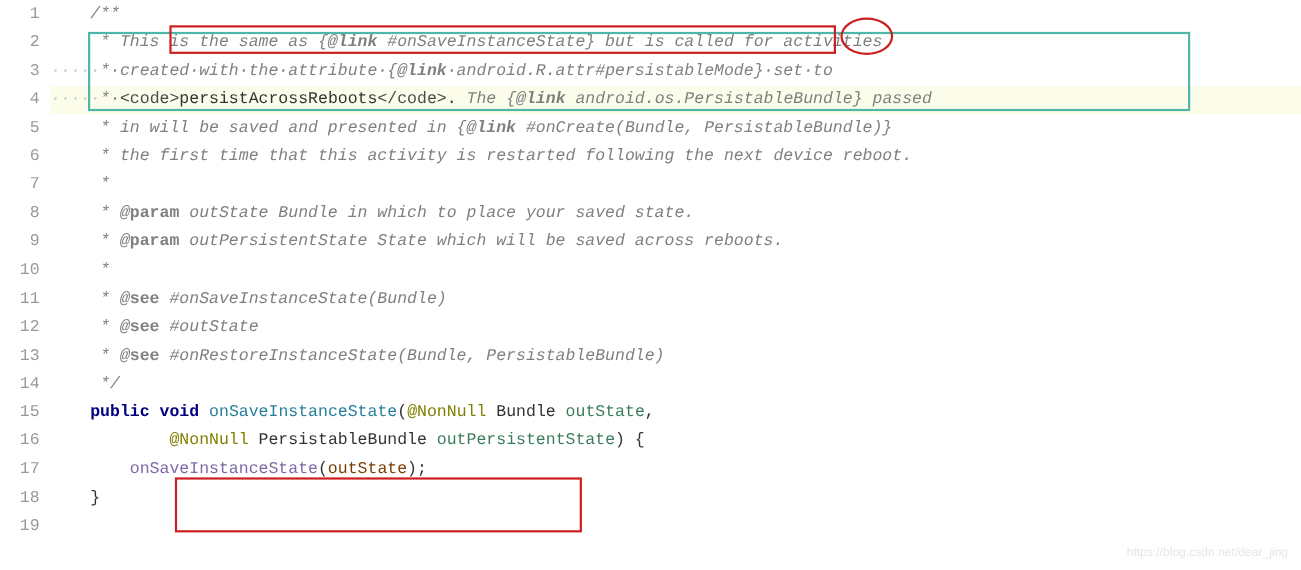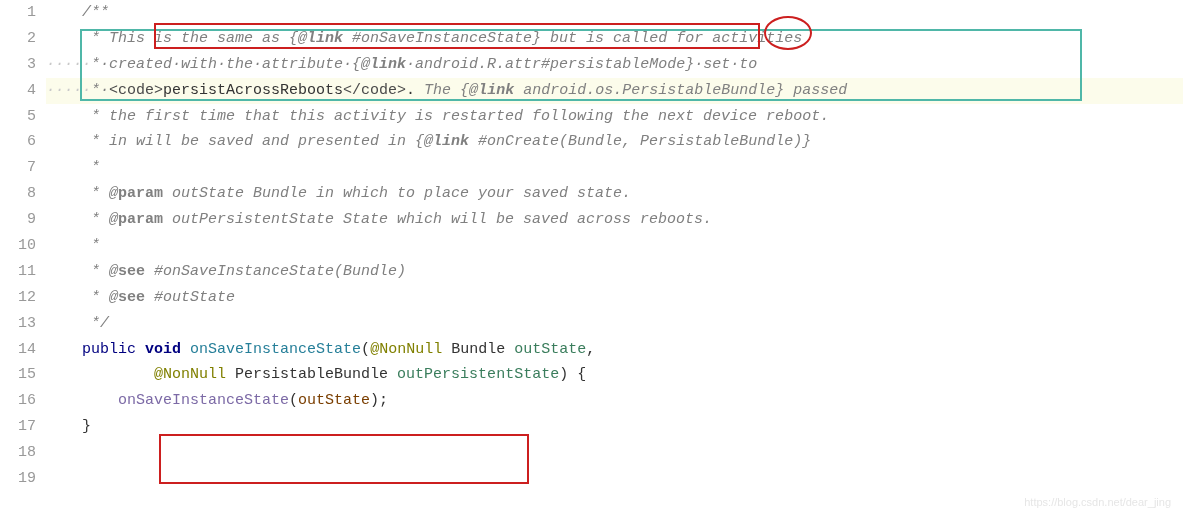--- a/index.html
+++ b/index.html
@@ -26,21 +26,21 @@
     }
     .gutter .ln { height: 25.9px; line-height: 25.9px; }
     .code { flex: 1; position: relative; }
     .line { height: 25.9px; line-height: 25.9px; white-space: pre; color: #808080; }
     .line.highlight-row { background: #fcfceb; }
     .ws { color: #c9c9c9; }
     .cmt { color: #808080; }
     .tag-param { color: #808080; font-weight: bold; font-style: normal; }
     .bold-gray { color: #808080; font-weight: bold; }
     .code-open { color: #4a4a4a; font-style: normal; }
-    .kw { color: #000080; font-weight: normal; font-style: normal; }
+    .kw { color: #000080; font-weight: bold; font-style: normal; }
     .ret { color: #000080; font-style: normal; font-weight: bold; text-align: right; }
     .method { color: #7c6aa6; font-style: normal; }
     .method2 { color: #267f99; font-style: normal; }
     .param { color: #3a7d5c; font-style: normal; }
     .plain { color: #333; font-style: normal; }
     .anno { color: #808000; font-style: normal; }
     .brown { color: #7a3e00; font-style: normal; }
     .code-text { color: #333; font-style: normal; margin-top: 28px; }
     
     .red-box {
@@ -98,36 +98,37 @@
 
   <div class="code">
     <div class="line"><span class="cmt">    </span><span class="cmt">/**</span></div>
 
     <div class="line"><span class="cmt">     * </span><span class="cmt">This is the same as {@</span><span class="bold-gray">link</span><span class="cmt"> #onSaveInstanceState} but is called for activities</span></div>
 
     <div class="line"><span class="ws">·····</span><span class="cmt">*·</span><span class="cmt">created·with·the·attribute·{@</span><span class="bold-gray">link</span><span class="cmt">·android.R.attr#persistableMode}·set·to</span></div>
 
     <div class="line highlight-row"><span class="ws">·····</span><span class="cmt">*·</span><span class="code-open">&lt;code&gt;</span><span class="code-text">persistAcrossReboots</span><span class="code-open">&lt;/code&gt;</span><span class="code-text">.</span><span class="cmt"> The {@</span><span class="bold-gray">link</span><span class="cmt"> android.os.PersistableBundle} passed</span></div>
 
+    <div class="line"><span class="cmt">     * </span><span class="cmt">in will be saved and presented in {@</span><span class="bold-gray">link</span><span class="cmt"> #onCreate(Bundle, PersistableBundle)}</span></div>
+
     <div class="line"><span class="cmt">     * </span><span class="cmt">the first time that this activity is restarted following the next device reboot.</span></div>
-
-    <div class="line"><span class="cmt">     * </span><span class="cmt">in will be saved and presented in {@</span><span class="bold-gray">link</span><span class="cmt"> #onCreate(Bundle, PersistableBundle)}</span></div>
 
     <div class="line"><span class="cmt">     *</span></div>
 
     <div class="line"><span class="cmt">     * @</span><span class="tag-param">param</span><span class="cmt"> outState Bundle in which to place your saved state.</span></div>
 
     <div class="line"><span class="cmt">     * @</span><span class="tag-param">param</span><span class="cmt"> outPersistentState State which will be saved across reboots.</span></div>
 
     <div class="line"><span class="cmt">     *</span></div>
 
     <div class="line"><span class="cmt">     * @</span><span class="tag-param">see</span><span class="cmt"> #onSaveInstanceState(Bundle)</span></div>
 
     <div class="line"><span class="cmt">     * @</span><span class="tag-param">see</span><span class="cmt"> #outState</span></div>
 
+    <div class="line"><span class="cmt">     * @</span><span class="tag-param">see</span><span class="cmt"> #onRestoreInstanceState(Bundle, PersistableBundle)</span></div>
 
 
     <div class="line"><span class="cmt">     </span><span class="cmt">*/</span></div>
 
     <div class="line"><span class="plain">    </span><span class="kw">public</span><span> </span><span class="ret">void</span><span> </span><span class="method2">onSaveInstanceState</span><span class="plain">(</span><span class="anno">@NonNull</span><span> </span><span class="plain">Bundle</span><span> </span><span class="param">outState</span><span class="plain">,</span></div>
 
     <div class="line"><span class="plain">            </span><span class="anno">@NonNull</span><span> </span><span class="plain">PersistableBundle</span><span> </span><span class="param">outPersistentState</span><span class="plain">) {</span></div>
 
     <div class="line"><span class="plain">        </span><span class="method">onSaveInstanceState</span><span class="plain">(</span><span class="brown">outState</span><span class="plain">);</span></div>
 

